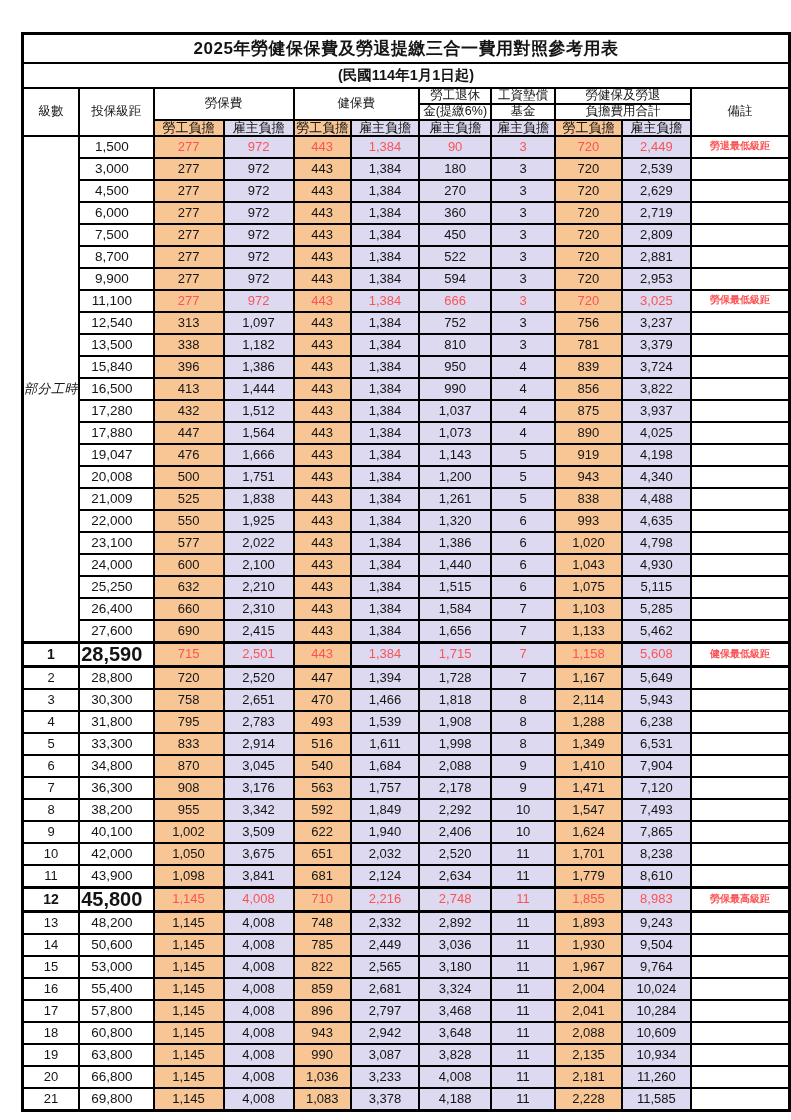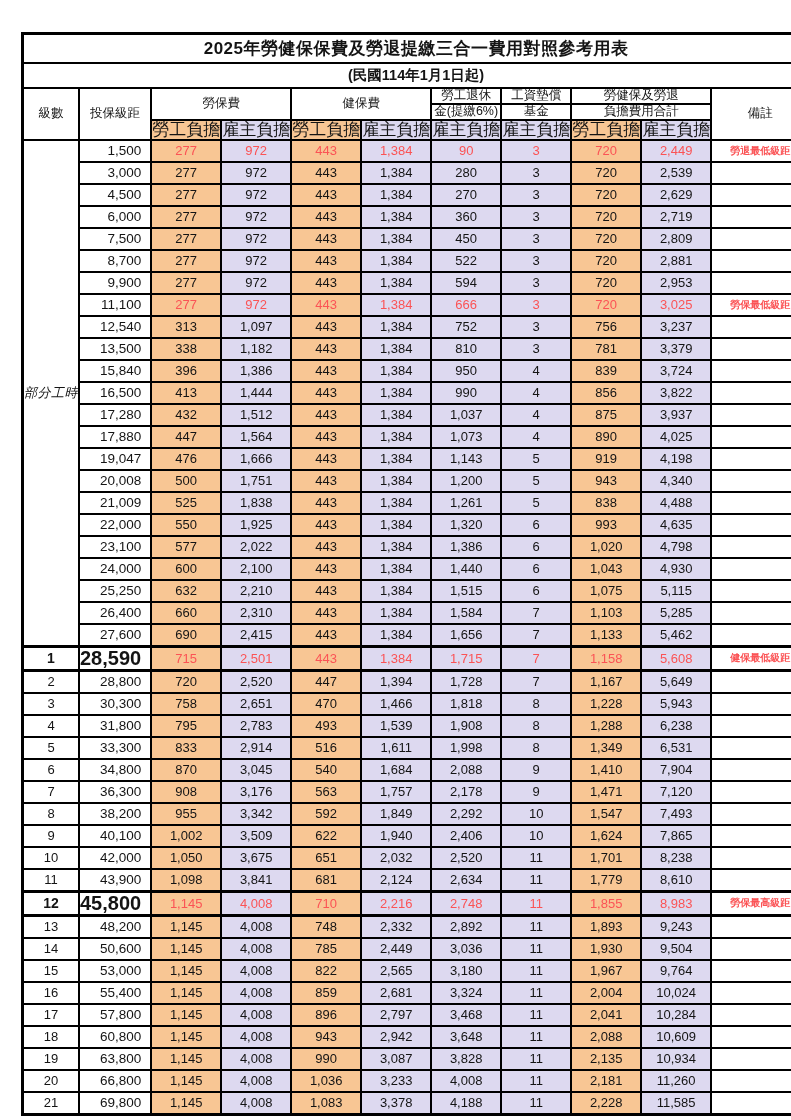--- a/index.html
+++ b/index.html
@@ -4,24 +4,24 @@
 <style>
   html,body{margin:0;padding:0;background:#fff;}
   body{width:791px;height:1120px;position:relative;font-family:"Liberation Sans",sans-serif;}
   .sheet{position:absolute;left:21px;top:32px;}
   table{border-collapse:collapse;table-layout:fixed;background:#fff;border:3px solid #000;}
   td{border:2px solid #000;text-align:center;vertical-align:middle;font-size:13px;color:#141414;
      height:20px;padding:0;line-height:1.05;white-space:nowrap;overflow:hidden;}
   .title-cell{font-size:17px;font-weight:bold;height:27px;letter-spacing:.5px;}
   .subtitle-cell{font-size:14.5px;font-weight:bold;height:23px;margin-left:27px;}
   .hdr{font-size:12.5px;height:14px;}
-  .hdr-sub{font-size:17px;height:13px;}
+  .hdr-sub{font-size:13px;height:13px;}
   .orange{background:#F8C694;}
   .lav{background:#DDD9F0;}
-  .salary-cell{text-align:right;padding-right:9px;font-size:13.5px;}
+  .salary-cell{padding-right:9px;font-size:13.5px;}
   .level-cell{font-size:13px;}
   .part-time{font-size:13px;letter-spacing:.5px;font-style:italic;}
   .remark-cell{font-size:10px;color:#FB5355;font-weight:bold;letter-spacing:0;padding:0 18px;}
   .red-row .val{color:#FB5355;}
   .bold-row .salary-cell{font-weight:bold;font-size:20px;}
   .bold-row .level-cell{font-weight:bold;font-size:14px;}
   .thick-row td{border-top-width:3px;border-bottom-width:3px;}
 </style>
 </head>
 <body>
@@ -87,21 +87,21 @@
           <td class="orange val">720</td>
           <td class="lav val">2,449</td>
           <td class="remark-cell">勞退最低級距</td>
         </tr>
         <tr>
           <td class="salary-cell">3,000</td>
           <td class="orange val">277</td>
           <td class="lav val">972</td>
           <td class="orange val">443</td>
           <td class="lav val">1,384</td>
-          <td class="lav val">280</td>
+          <td class="lav val">180</td>
           <td class="lav val">3</td>
           <td class="orange val">720</td>
           <td class="lav val">2,539</td>
           <td class="remark-cell"></td>
         </tr>
         <tr>
           <td class="salary-cell">4,500</td>
           <td class="orange val">277</td>
           <td class="lav val">972</td>
           <td class="orange val">443</td>
@@ -380,21 +380,21 @@
         </tr>
         <tr>
           <td class="level-cell">3</td>
           <td class="salary-cell">30,300</td>
           <td class="orange val">758</td>
           <td class="lav val">2,651</td>
           <td class="orange val">470</td>
           <td class="lav val">1,466</td>
           <td class="lav val">1,818</td>
           <td class="lav val">8</td>
-          <td class="orange val">1,228</td>
+          <td class="orange val">2,114</td>
           <td class="lav val">5,943</td>
           <td class="remark-cell"></td>
         </tr>
         <tr>
           <td class="level-cell">4</td>
           <td class="salary-cell">31,800</td>
           <td class="orange val">795</td>
           <td class="lav val">2,783</td>
           <td class="orange val">493</td>
           <td class="lav val">1,539</td>

